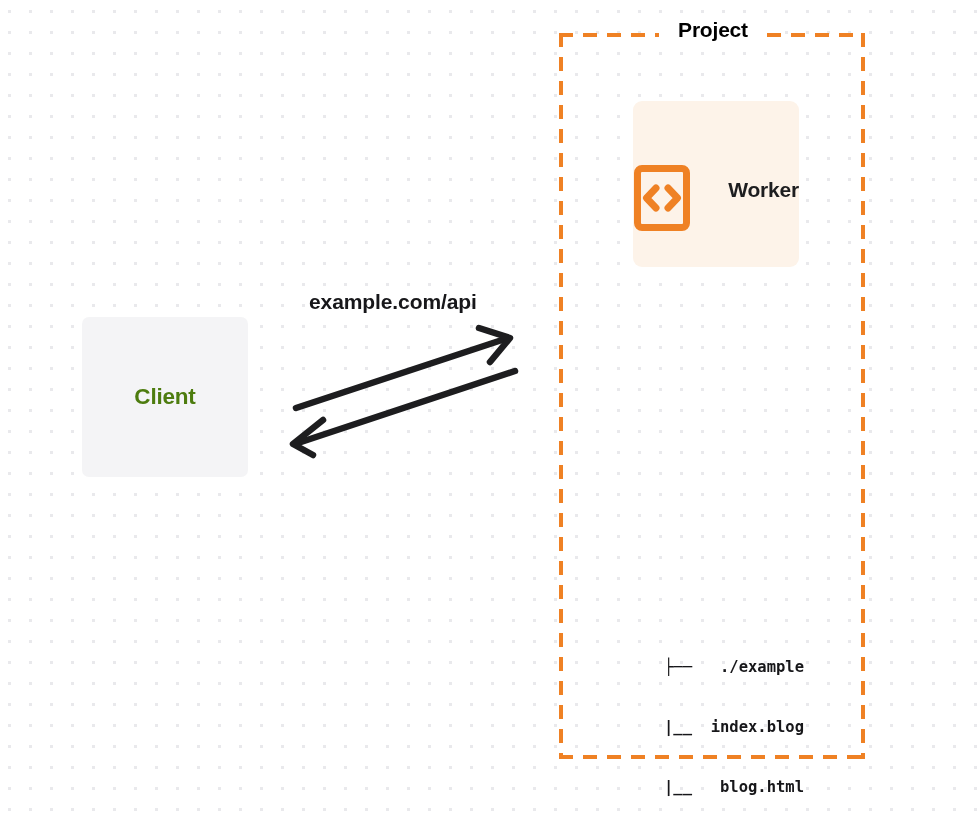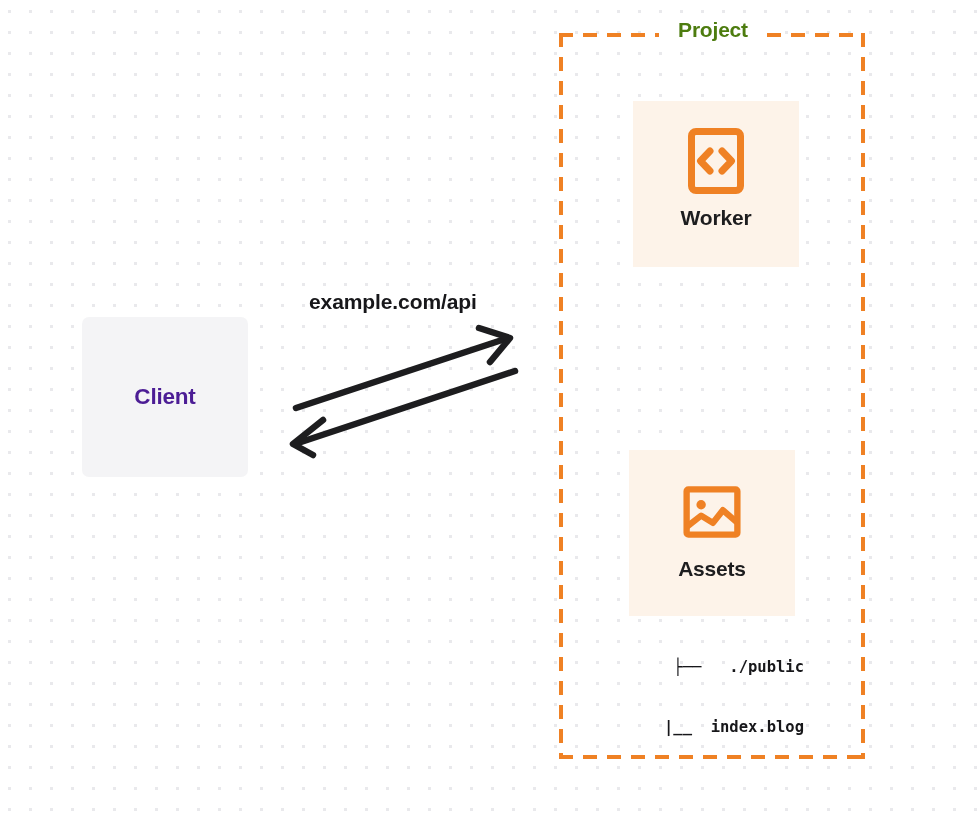--- a/index.html
+++ b/index.html
@@ -34,21 +34,21 @@
     height: 160px;
     background: #f4f4f6;
     border-radius: 7px;
     display: flex;
     align-items: center;
     justify-content: center;
   }
   #client-node .node-label {
     font-size: 22.5px;
     font-weight: 700;
-    color: #4c1d95;
+    color: #4d7c0f;
     letter-spacing: -0.2px;
   }
 
   
   #arrow-layer {
     position: absolute;
     left: 0;
     top: 0;
     width: 980px;
     height: 818px;
@@ -106,33 +106,33 @@
   #project-border-right     { left: 302px; top: 0px;   height: 726px; }
 
   #project-title {
     position: absolute;
     left: 100px;
     top: -15px;
     width: 108px;
     text-align: center;
     font-size: 21px;
     font-weight: 700;
-    color: #4d7c0f;
+    color: #000000;
     background: #ffffff;
     letter-spacing: -0.2px;
   }
 
   
   .resource-card {
     position: absolute;
     background: #fdf3e9;
-    border-radius: 0;
+    border-radius: 9px;
     display: flex;
-    flex-direction: column;
     align-items: center;
+    justify-content: space-between;
   }
   #worker-card {
     left: 633px;
     top: 101px;
     width: 166px;
     height: 166px;
   }
   #assets-card {
     left: 629px;
     top: 450px;
@@ -213,28 +213,21 @@
 
   <div id="worker-card" class="resource-card">
     <svg class="resource-icon" viewBox="0 0 58 66">
       <rect x="4.5" y="3.5" width="49" height="59" rx="4.5" fill="none" stroke="#ef8124" stroke-width="7"></rect>
       <path d="M 23 23 L 13.5 33 L 23 43" fill="none" stroke="#ef8124" stroke-width="7" stroke-linecap="round" stroke-linejoin="round"></path>
       <path d="M 35 23 L 44.5 33 L 35 43" fill="none" stroke="#ef8124" stroke-width="7" stroke-linecap="round" stroke-linejoin="round"></path>
     </svg>
     <span class="resource-label">Worker</span>
   </div>
 
-  <div id="assets-card" class="resource-card">
-    <svg class="resource-icon" viewBox="0 0 64 58">
-      <rect x="4" y="4" width="56" height="50" rx="2" fill="none" stroke="#ef8124" stroke-width="7"></rect>
-      <circle cx="20" cy="21" r="5.2" fill="#ef8124"></circle>
-      <path d="M 6 44 L 20 33 L 33 41 L 44 27 L 58 39" fill="none" stroke="#ef8124" stroke-width="7" stroke-linecap="round" stroke-linejoin="round"></path>
-    </svg>
-    <span class="resource-label">Assets</span>
-  </div>
 
   <div id="assets-file-tree">
-    <span class="tree-row">├──   ./public</span>
+    <span class="tree-row">├──   ./example</span>
     <span class="tree-row">  |__  index.blog</span>
+    <span class="tree-row">  |__   blog.html</span>
     
   </div>
 
 </div>
 
 </body></html>

